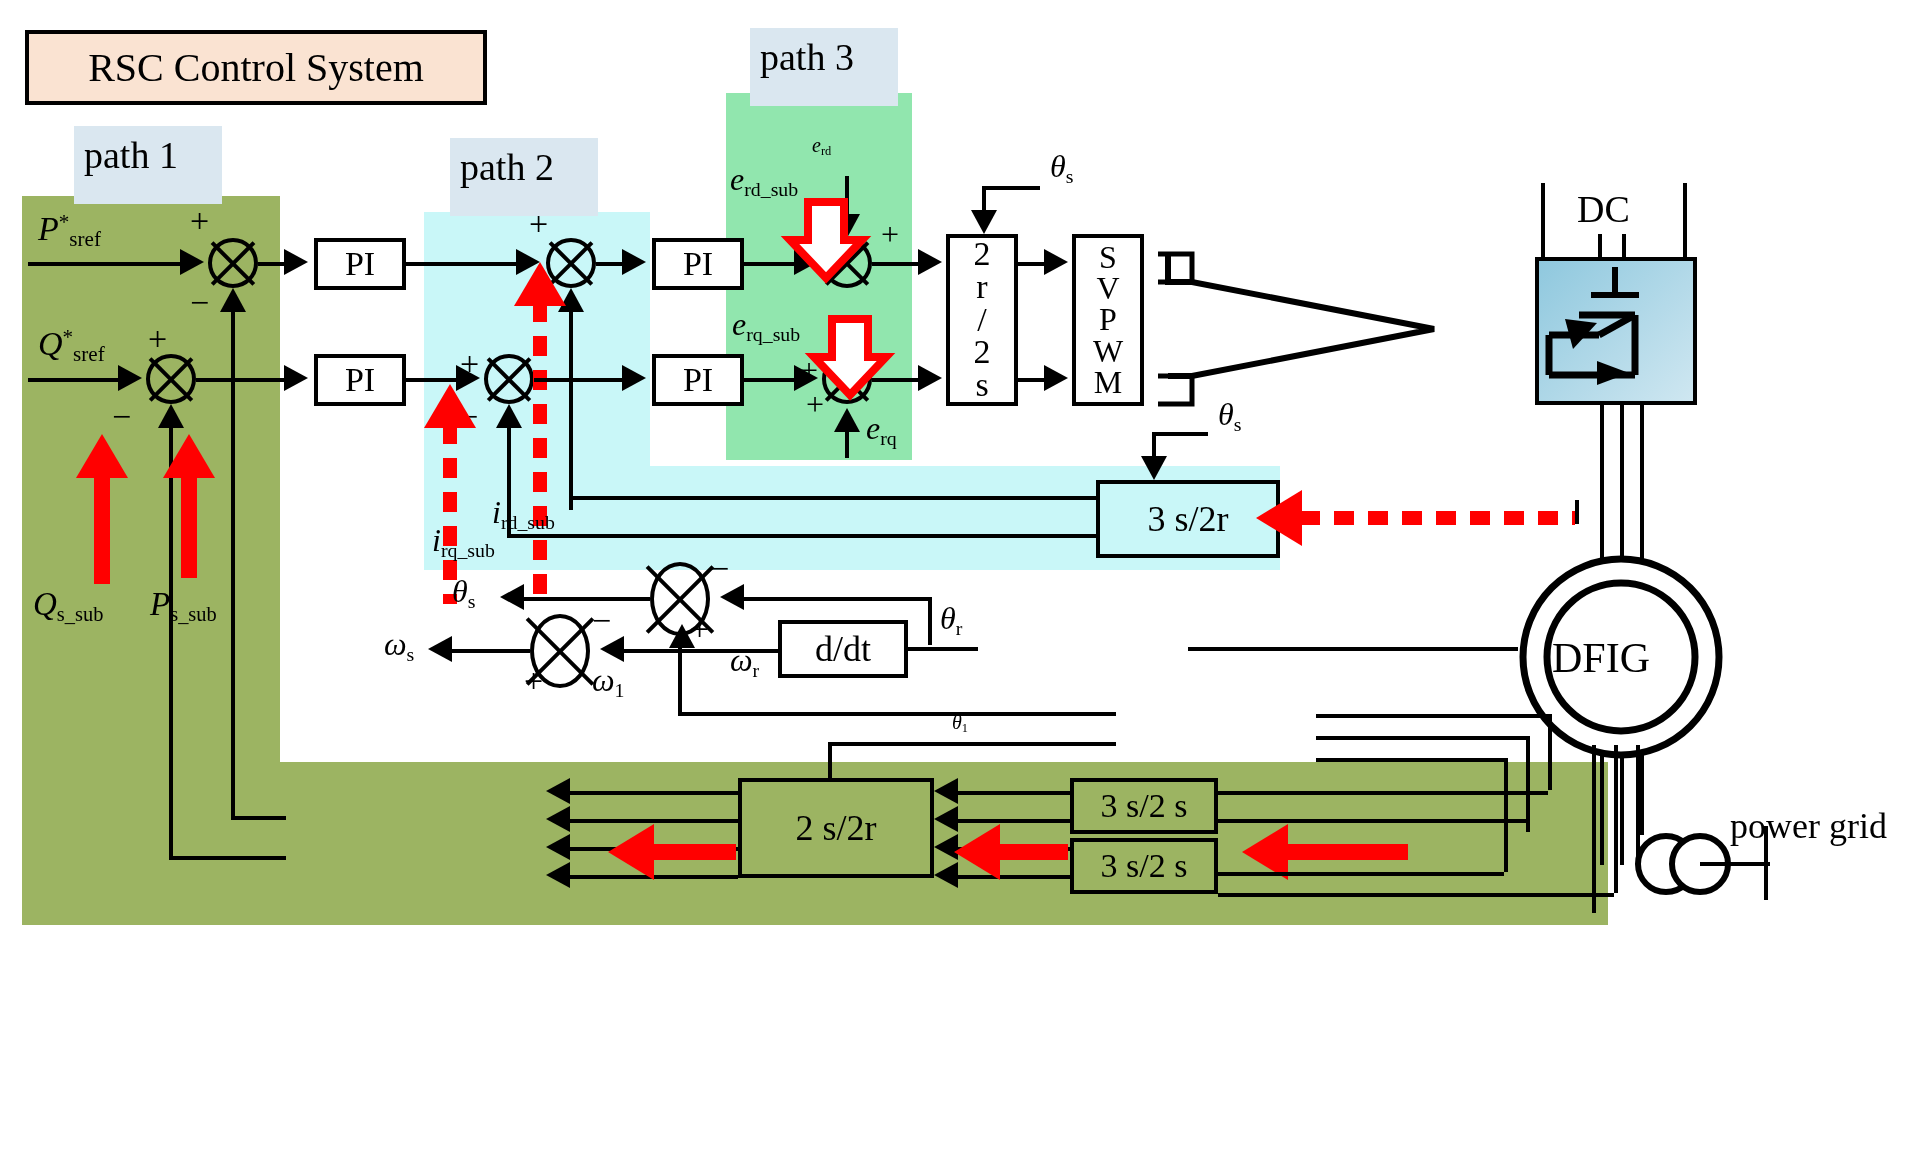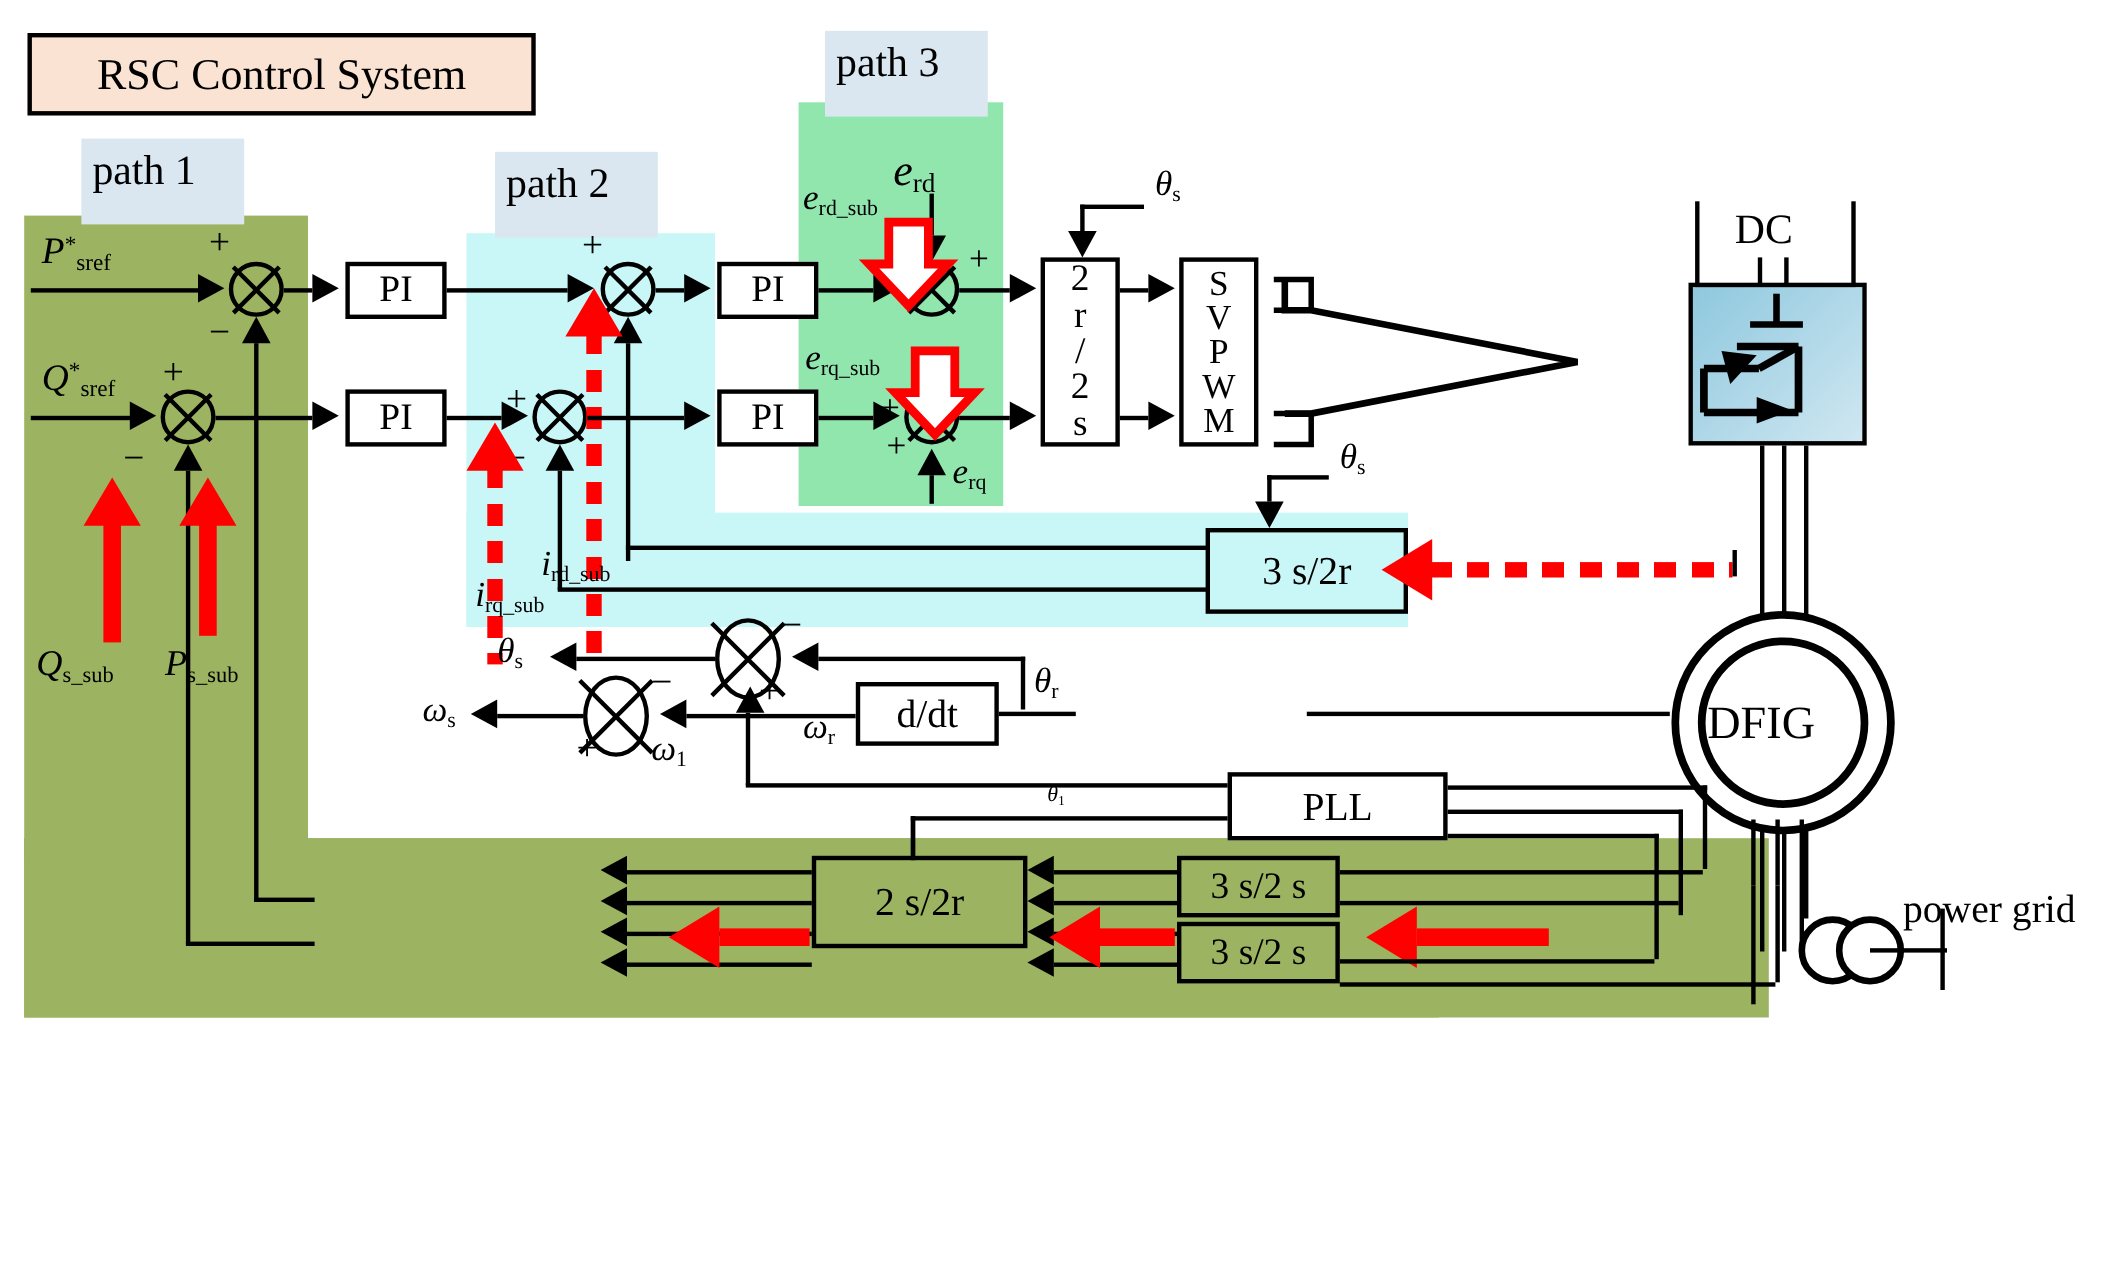--- a/index.html
+++ b/index.html
@@ -176,21 +176,21 @@
   <div class="txt" style="left:881px;top:218px;font-size:32px;">+</div>
 
   <div class="hl" style="left:744px;top:378px;width:50px;"></div>
   <div class="ar ar-r" style="left:794px;top:365px;"></div>
   <div class="sum" style="left:822px;top:354px;width:50px;height:50px;"></div>
   <div class="txt" style="left:800px;top:354px;font-size:32px;">+</div>
   <div class="txt" style="left:806px;top:388px;font-size:32px;">+</div>
 
   <div class="vl" style="left:845px;top:176px;height:38px;"></div>
   <div class="ar ar-d" style="left:834px;top:214px;"></div>
-  <div class="txt italic" style="left:812px;top:135px;font-size:40px;">
+  <div class="txt italic" style="left:812px;top:135px;font-size:20px;">
     <span>e</span><span class="sub">rd</span>
   </div>
 
   <div class="vl" style="left:845px;top:432px;height:26px;"></div>
   <div class="ar ar-u" style="left:834px;top:408px;"></div>
   <div class="txt italic" style="left:866px;top:412px;font-size:32px;">
     <span>e</span><span class="sub">rq</span>
   </div>
 
   <svg class="hollow-arrow" style="left:786px;top:198px;" width="80" height="84" viewBox="0 0 80 84">
@@ -356,39 +356,36 @@
     <span>ω</span><span class="sub">r</span>
   </div>
 
   <div class="box" style="left:778px;top:620px;width:130px;height:58px;font-size:36px;">
     <span>d/dt</span>
   </div>
 
   <div class="hl" style="left:908px;top:647px;width:70px;"></div>
   <div class="hl" style="left:1188px;top:647px;width:330px;"></div>
 
-  <div class="box" style="left:1116px;top:702px;width:200px;height:62px;font-size:36px;">
-    <span>PLL</span>
-  </div>
   <div class="txt italic" style="left:952px;top:712px;font-size:20px;">
     <span>θ</span><span class="sub">1</span>
   </div>
   <div class="hl" style="left:678px;top:712px;width:438px;"></div>
   <div class="hl" style="left:828px;top:742px;width:288px;"></div>
   <div class="vl" style="left:828px;top:742px;height:48px;"></div>
 
   <div class="hl" style="left:1316px;top:714px;width:236px;"></div>
   <div class="hl" style="left:1316px;top:736px;width:214px;"></div>
   <div class="hl" style="left:1316px;top:758px;width:192px;"></div>
   <div class="vl" style="left:1548px;top:714px;height:76px;"></div>
   <div class="vl" style="left:1526px;top:736px;height:96px;"></div>
   <div class="vl" style="left:1504px;top:758px;height:114px;"></div>
 
 
-  <div class="box olive" style="left:738px;top:778px;width:196px;height:84px;font-size:36px;">
+  <div class="box olive" style="left:738px;top:778px;width:196px;height:100px;font-size:36px;">
     <span>2 s/2r</span>
   </div>
 
   <div class="box olive" style="left:1070px;top:778px;width:148px;height:56px;font-size:34px;">
     <span>3 s/2 s</span>
   </div>
   <div class="box olive" style="left:1070px;top:838px;width:148px;height:56px;font-size:34px;">
     <span>3 s/2 s</span>
   </div>
 

